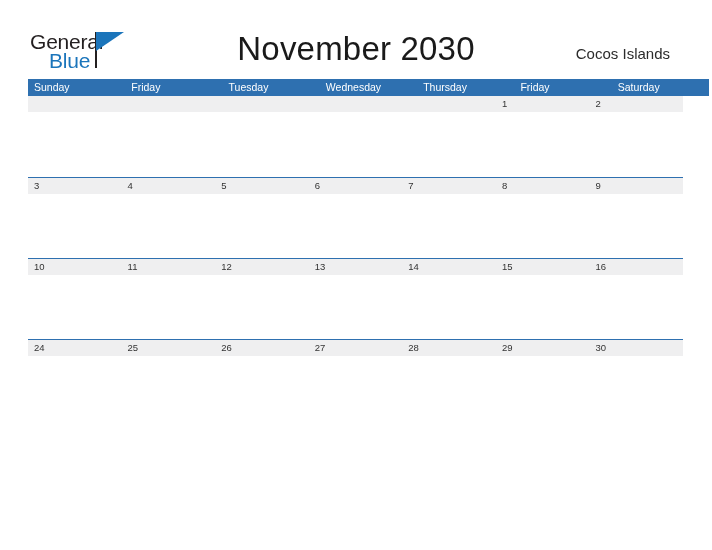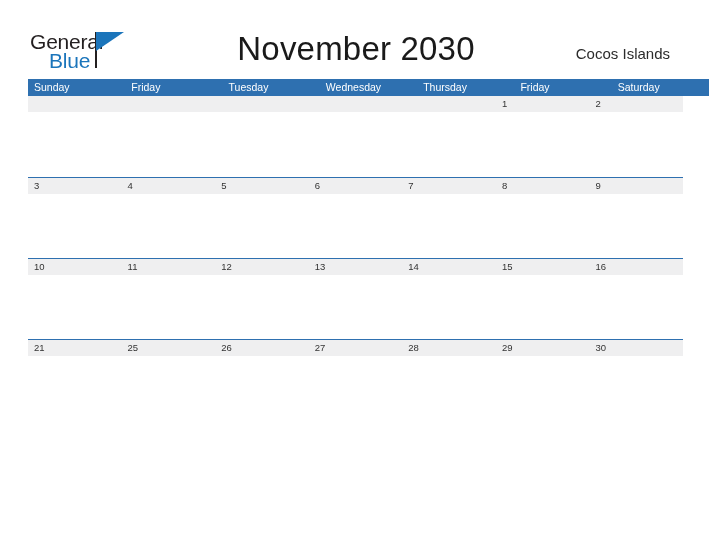--- a/index.html
+++ b/index.html
@@ -253,21 +253,21 @@
         <div class="body-cell"></div>
         <div class="body-cell"></div>
         <div class="body-cell"></div>
         <div class="body-cell"></div>
       </div>
     </div>
 
 
     <div class="week-row">
       <div class="date-band">
-        <div class="date-cell">21</div>
+        <div class="date-cell">24</div>
         <div class="date-cell">25</div>
         <div class="date-cell">26</div>
         <div class="date-cell">27</div>
         <div class="date-cell">28</div>
         <div class="date-cell">29</div>
         <div class="date-cell">30</div>
       </div>
       <div class="row-body">
         <div class="body-cell"></div>
         <div class="body-cell"></div>

